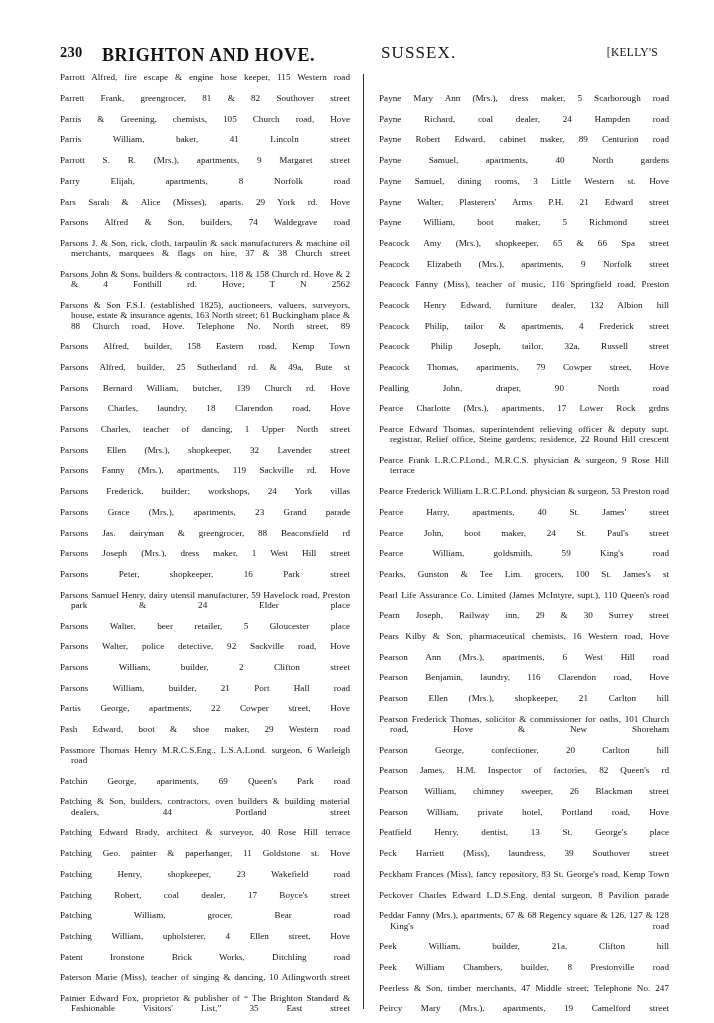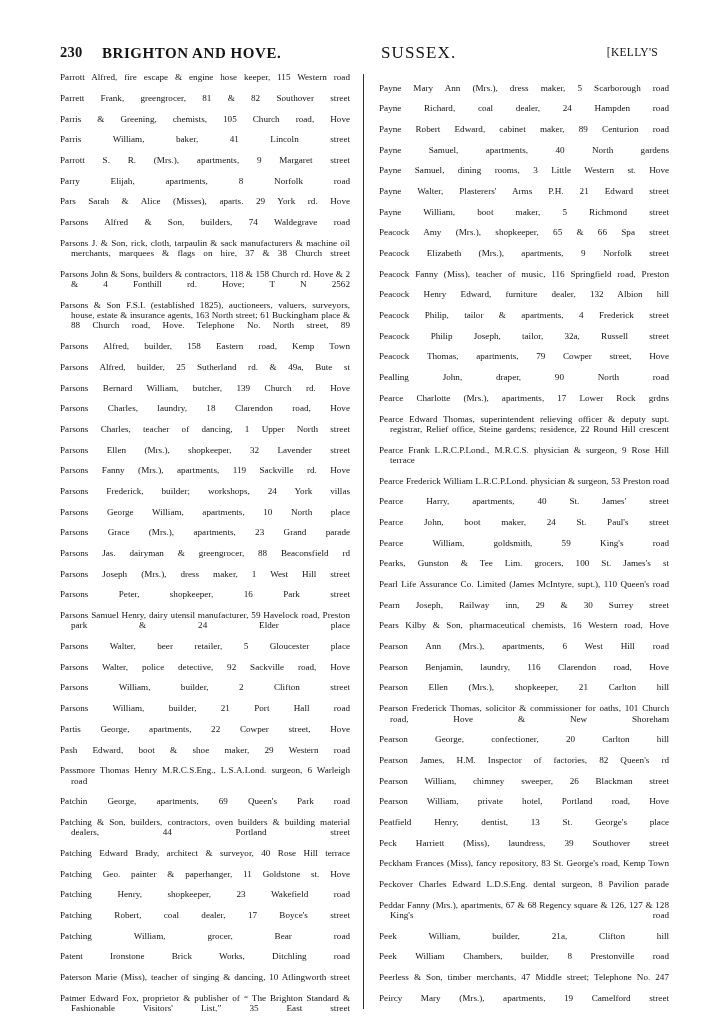--- a/index.html
+++ b/index.html
@@ -36,21 +36,21 @@
     left: 0;
     top: 0;
     font-size: 14.5px;
     font-weight: bold;
     letter-spacing: .3px;
   }
   .rh-place {
     position: absolute;
     left: 42px;
     top: 1px;
-    font-size: 15px;
+    font-size: 18px;
     font-weight: bold;
     letter-spacing: .55px;
   }
   .rh-county {
     position: absolute;
     left: 285px;
     top: -1px;
     font-size: 17px;
     letter-spacing: 1.1px;
     margin-left: 36px;
@@ -60,21 +60,21 @@
     right: 0;
     top: 2px;
     font-size: 11.5px;
     letter-spacing: .3px;
     padding-left: 8px;
   }
 
   
   .columns {
     display: flex;
-    align-items: center;
+    align-items: flex-end;
     height: 952px;
   }
   .col {
     width: 290px;
     flex: 0 0 290px;
   }
   .col-left  { padding-right: 9px; }
   .col-right { padding-left: 11px; }
   .gutter {
     flex: 0 0 1px;
@@ -130,40 +130,40 @@
         <p class="entry">Parsons John &amp; Sons, builders &amp; contractors, 118 &amp; 158 Church rd. Hove &amp; 2 &amp; 4 Fonthill rd. Hove; T N 2562</p>
         <p class="entry">Parsons &amp; Son F.S.I. (established 1825), auctioneers, valuers, surveyors, house, estate &amp; insurance agents, 163 North street; 61 Buckingham place &amp; 88 Church road, Hove. Telephone No. North street, 89</p>
         <p class="entry">Parsons Alfred, builder, 158 Eastern road, Kemp Town</p>
         <p class="entry">Parsons Alfred, builder, 25 Sutherland rd. &amp; 49a, Bute st</p>
         <p class="entry">Parsons Bernard William, butcher, 139 Church rd. Hove</p>
         <p class="entry">Parsons Charles, laundry, 18 Clarendon road, Hove</p>
         <p class="entry">Parsons Charles, teacher of dancing, 1 Upper North street</p>
         <p class="entry">Parsons Ellen (Mrs.), shopkeeper, 32 Lavender street</p>
         <p class="entry">Parsons Fanny (Mrs.), apartments, 119 Sackville rd. Hove</p>
         <p class="entry">Parsons Frederick, builder; workshops, 24 York villas</p>
-        <p class="entry">Parsons George William, apartments, 10 North place</p>
         <p class="entry">Parsons Grace (Mrs.), apartments, 23 Grand parade</p>
         <p class="entry">Parsons Jas. dairyman &amp; greengrocer, 88 Beaconsfield rd</p>
         <p class="entry">Parsons Joseph (Mrs.), dress maker, 1 West Hill street</p>
         <p class="entry">Parsons Peter, shopkeeper, 16 Park street</p>
         <p class="entry">Parsons Samuel Henry, dairy utensil manufacturer, 59 Havelock road, Preston park &amp; 24 Elder place</p>
         <p class="entry">Parsons Walter, beer retailer, 5 Gloucester place</p>
         <p class="entry">Parsons Walter, police detective, 92 Sackville road, Hove</p>
         <p class="entry">Parsons William, builder, 2 Clifton street</p>
         <p class="entry">Parsons William, builder, 21 Port Hall road</p>
         <p class="entry">Partis George, apartments, 22 Cowper street, Hove</p>
         <p class="entry">Pash Edward, boot &amp; shoe maker, 29 Western road</p>
         <p class="entry">Passmore Thomas Henry M.R.C.S.Eng., L.S.A.Lond. surgeon, 6 Warleigh road</p>
         <p class="entry">Patchin George, apartments, 69 Queen's Park road</p>
         <p class="entry">Patching &amp; Son, builders, contractors, oven builders &amp; building material dealers, 44 Portland street</p>
         <p class="entry">Patching Edward Brady, architect &amp; surveyor, 40 Rose Hill terrace</p>
         <p class="entry">Patching Geo. painter &amp; paperhanger, 11 Goldstone st. Hove</p>
         <p class="entry">Patching Henry, shopkeeper, 23 Wakefield road</p>
         <p class="entry">Patching Robert, coal dealer, 17 Boyce's street</p>
         <p class="entry">Patching William, grocer, Bear road</p>
+        <p class="entry">Patching William, upholsterer, 4 Ellen street, Hove</p>
         <p class="entry">Patent Ironstone Brick Works, Ditchling road</p>
         <p class="entry">Paterson Marie (Miss), teacher of singing &amp; dancing, 10 Atlingworth street</p>
         <p class="entry">Patmer Edward Fox, proprietor &amp; publisher of “ The Brighton Standard &amp; Fashionable Visitors' List,” 35 East street</p>
       </div>
     <div class="gutter"></div>
     <div class="col col-right" id="col-right">
         <p class="entry">Payne Mary Ann (Mrs.), dress maker, 5 Scarborough road</p>
         <p class="entry">Payne Richard, coal dealer, 24 Hampden road</p>
         <p class="entry">Payne Robert Edward, cabinet maker, 89 Centurion road</p>
         <p class="entry">Payne Samuel, apartments, 40 North gardens</p>

